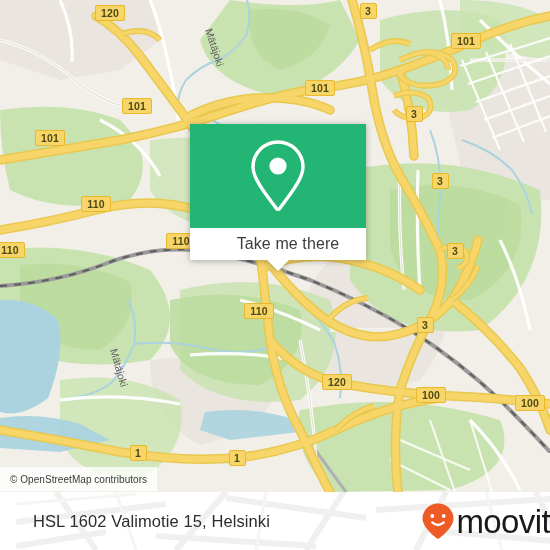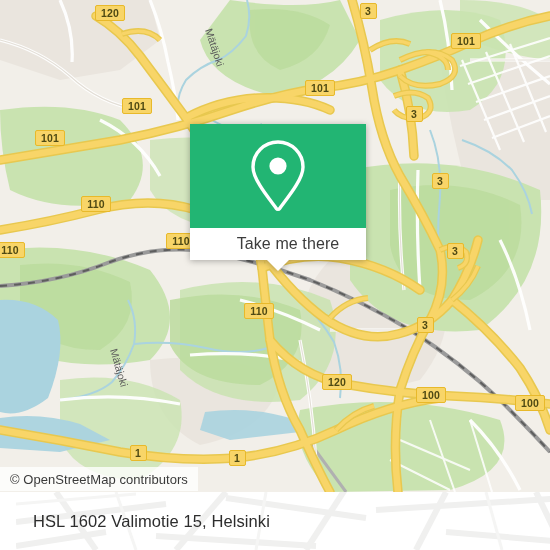--- a/index.html
+++ b/index.html
@@ -34,21 +34,21 @@
   
   #osm-attr {
     position: absolute;
     left: 0;
     top: 467px;
     height: 24px;
     padding: 0 10px 0 10px;
     display: flex;
     align-items: center;
     background: rgba(255,255,255,0.78);
-    font-size: 13px;
+    font-size: 10px;
     color: #3a3a3a;
     letter-spacing: 0.05px;
     z-index: 40;
     white-space: nowrap;
   }
 
   
   #popup {
     position: absolute;
     left: 190px;
@@ -398,15 +398,26 @@
       <g stroke="#f5f5f4" stroke-width="3" fill="none">
         <path d="M100 0 L120 58"></path>
         <path d="M250 0 L240 58"></path>
         <path d="M470 0 L486 58"></path>
         <path d="M0 12 L120 2"></path>
       </g>
     </svg>
 
     <div id="footer-inner">
       <div id="footer-title">HSL 1602 Valimotie 15, Helsinki</div>
+      <div id="brand">
+        <span id="brand-mark">
+          <svg width="34" height="38" viewBox="0 0 34 38" xmlns="http://www.w3.org/2000/svg">
+            <path d="M17 1.5 C8.4 1.5 1.5 8.3 1.5 16.6 C1.5 24 9.6 31.6 15.6 36.2 C16.4 36.8 17.6 36.8 18.4 36.2 C24.4 31.6 32.5 24 32.5 16.6 C32.5 8.3 25.6 1.5 17 1.5 Z" fill="#ef5b25"></path>
+            <circle cx="11.3" cy="14" r="1.9" fill="#ffffff"></circle>
+            <circle cx="22.7" cy="14" r="1.9" fill="#ffffff"></circle>
+            <path d="M11.2 20.4 Q17 25.6 22.8 20.4" fill="none" stroke="#ffffff" stroke-width="2.2" stroke-linecap="round"></path>
+          </svg>
+        </span>
+        <span id="brand-text">moovit</span>
+      </div>
     </div>
   </div>
 </div>
 
 </body></html>

